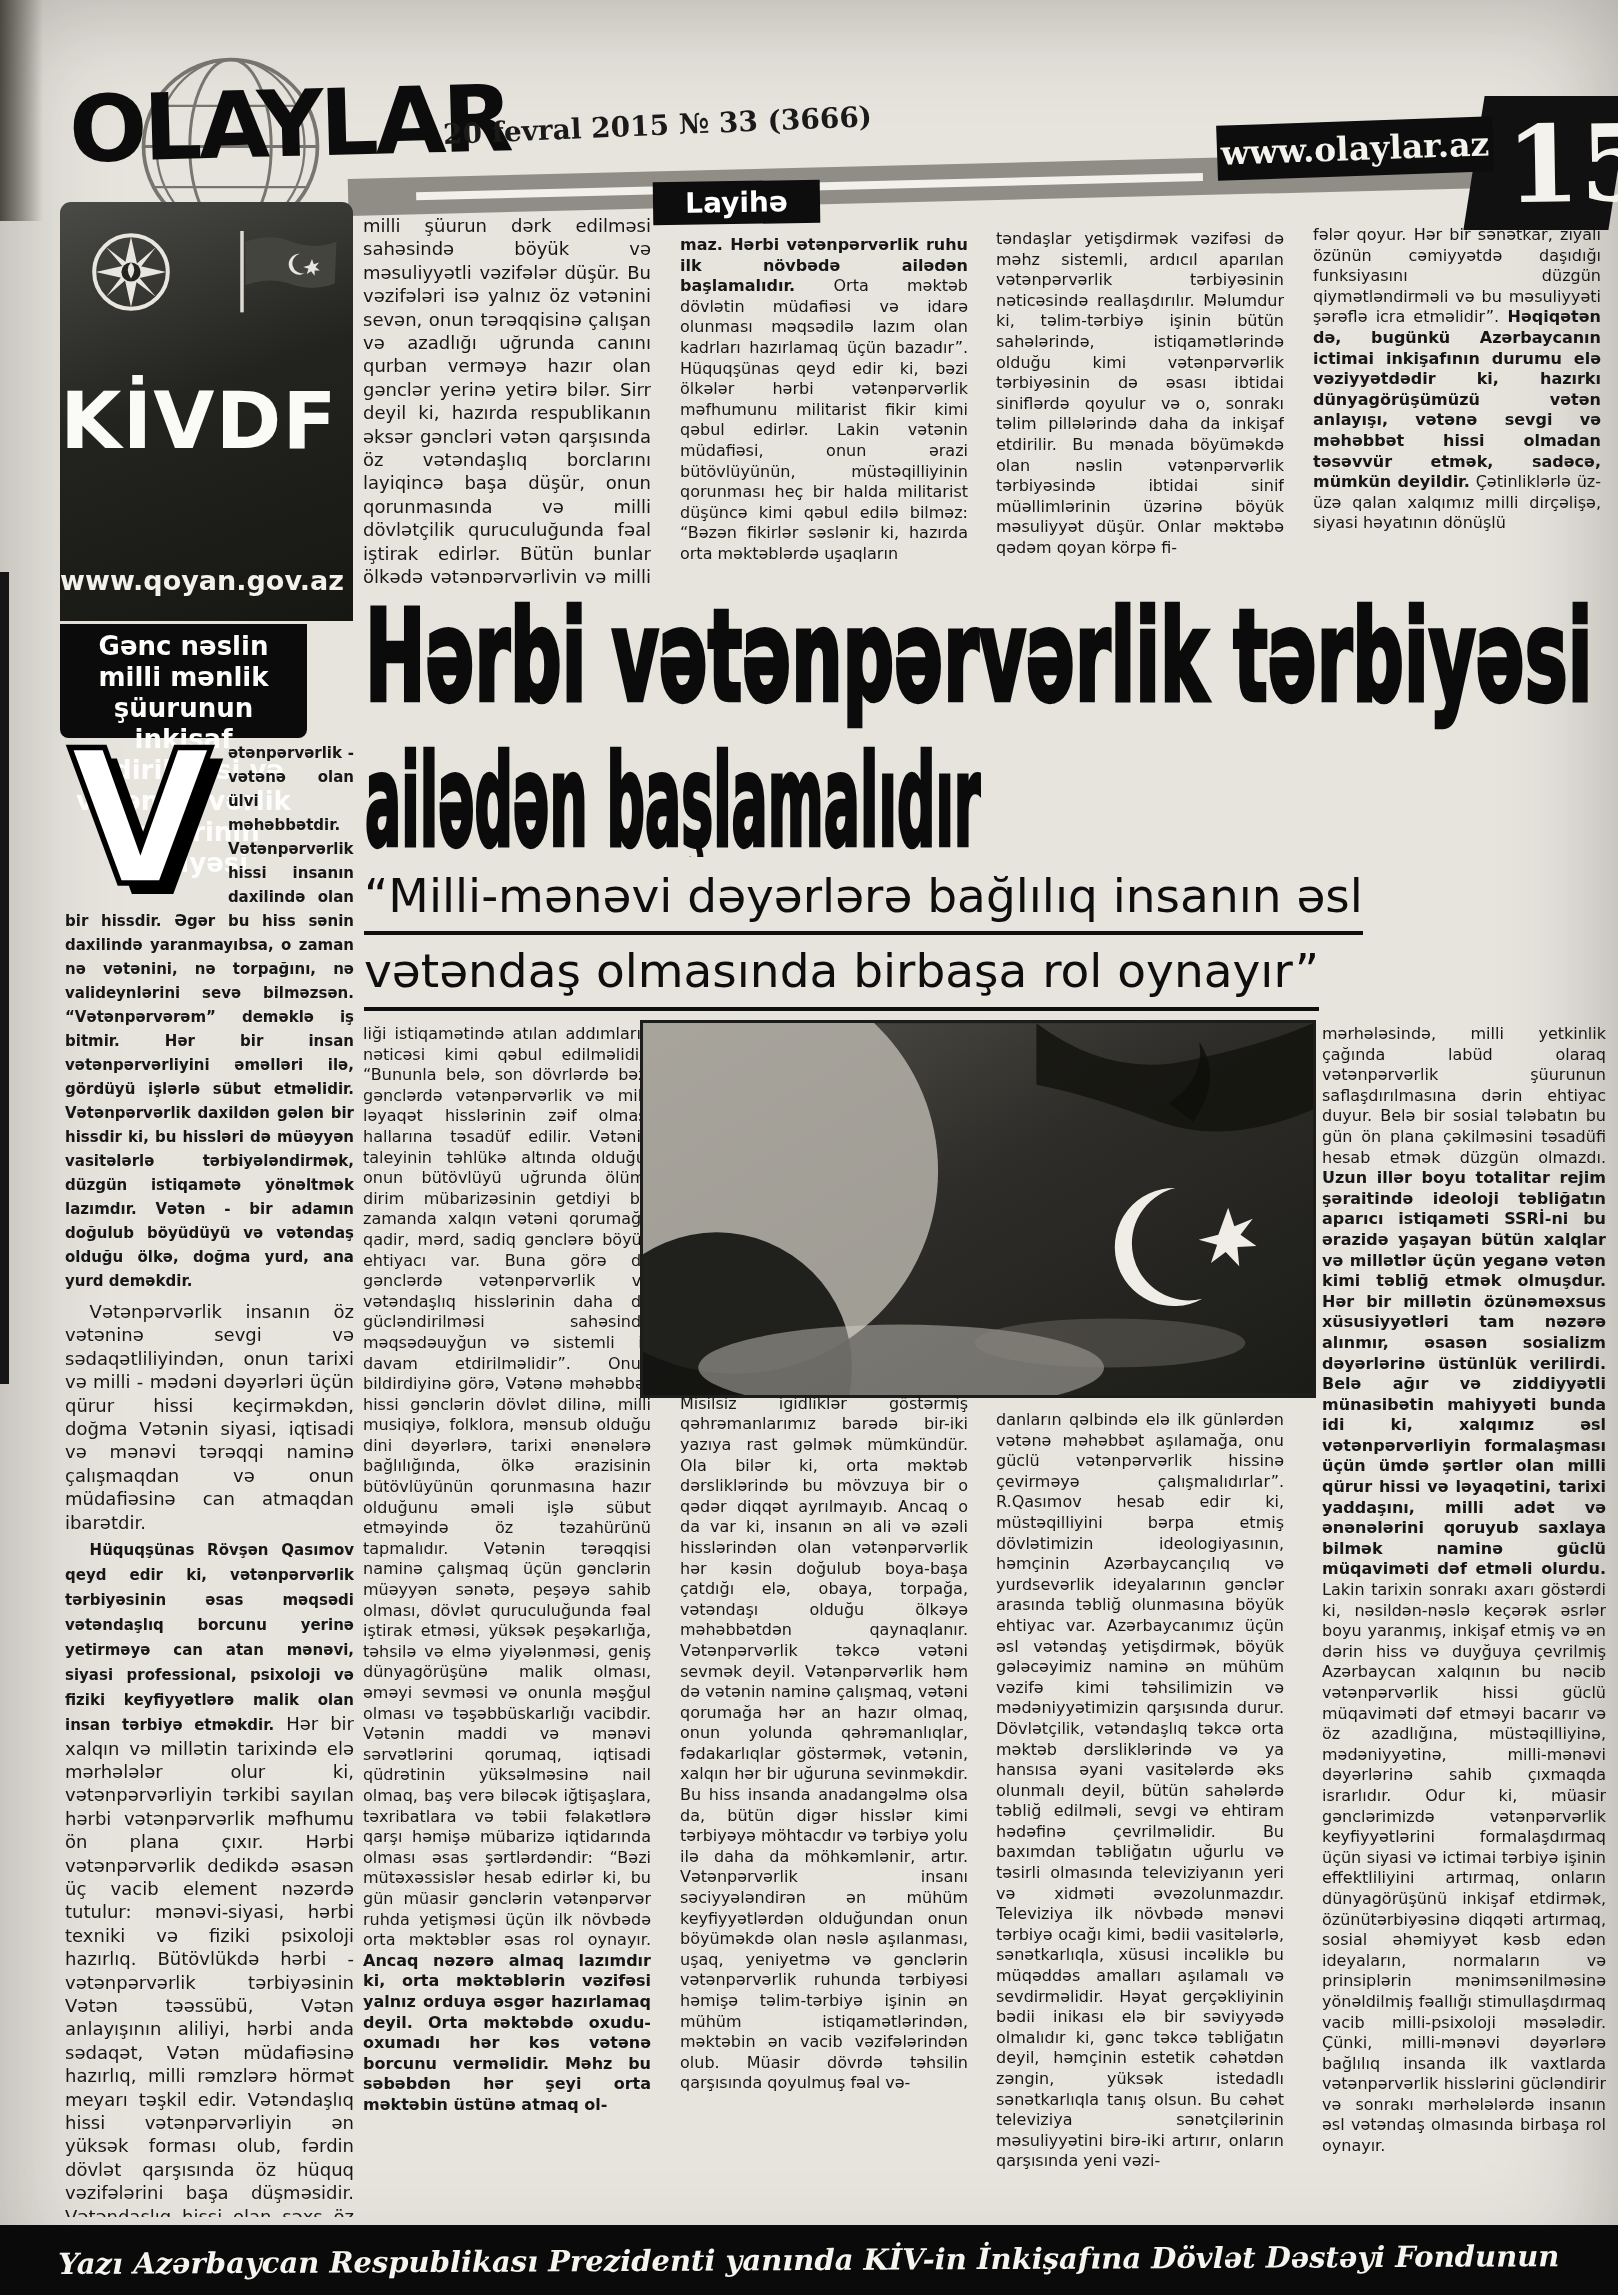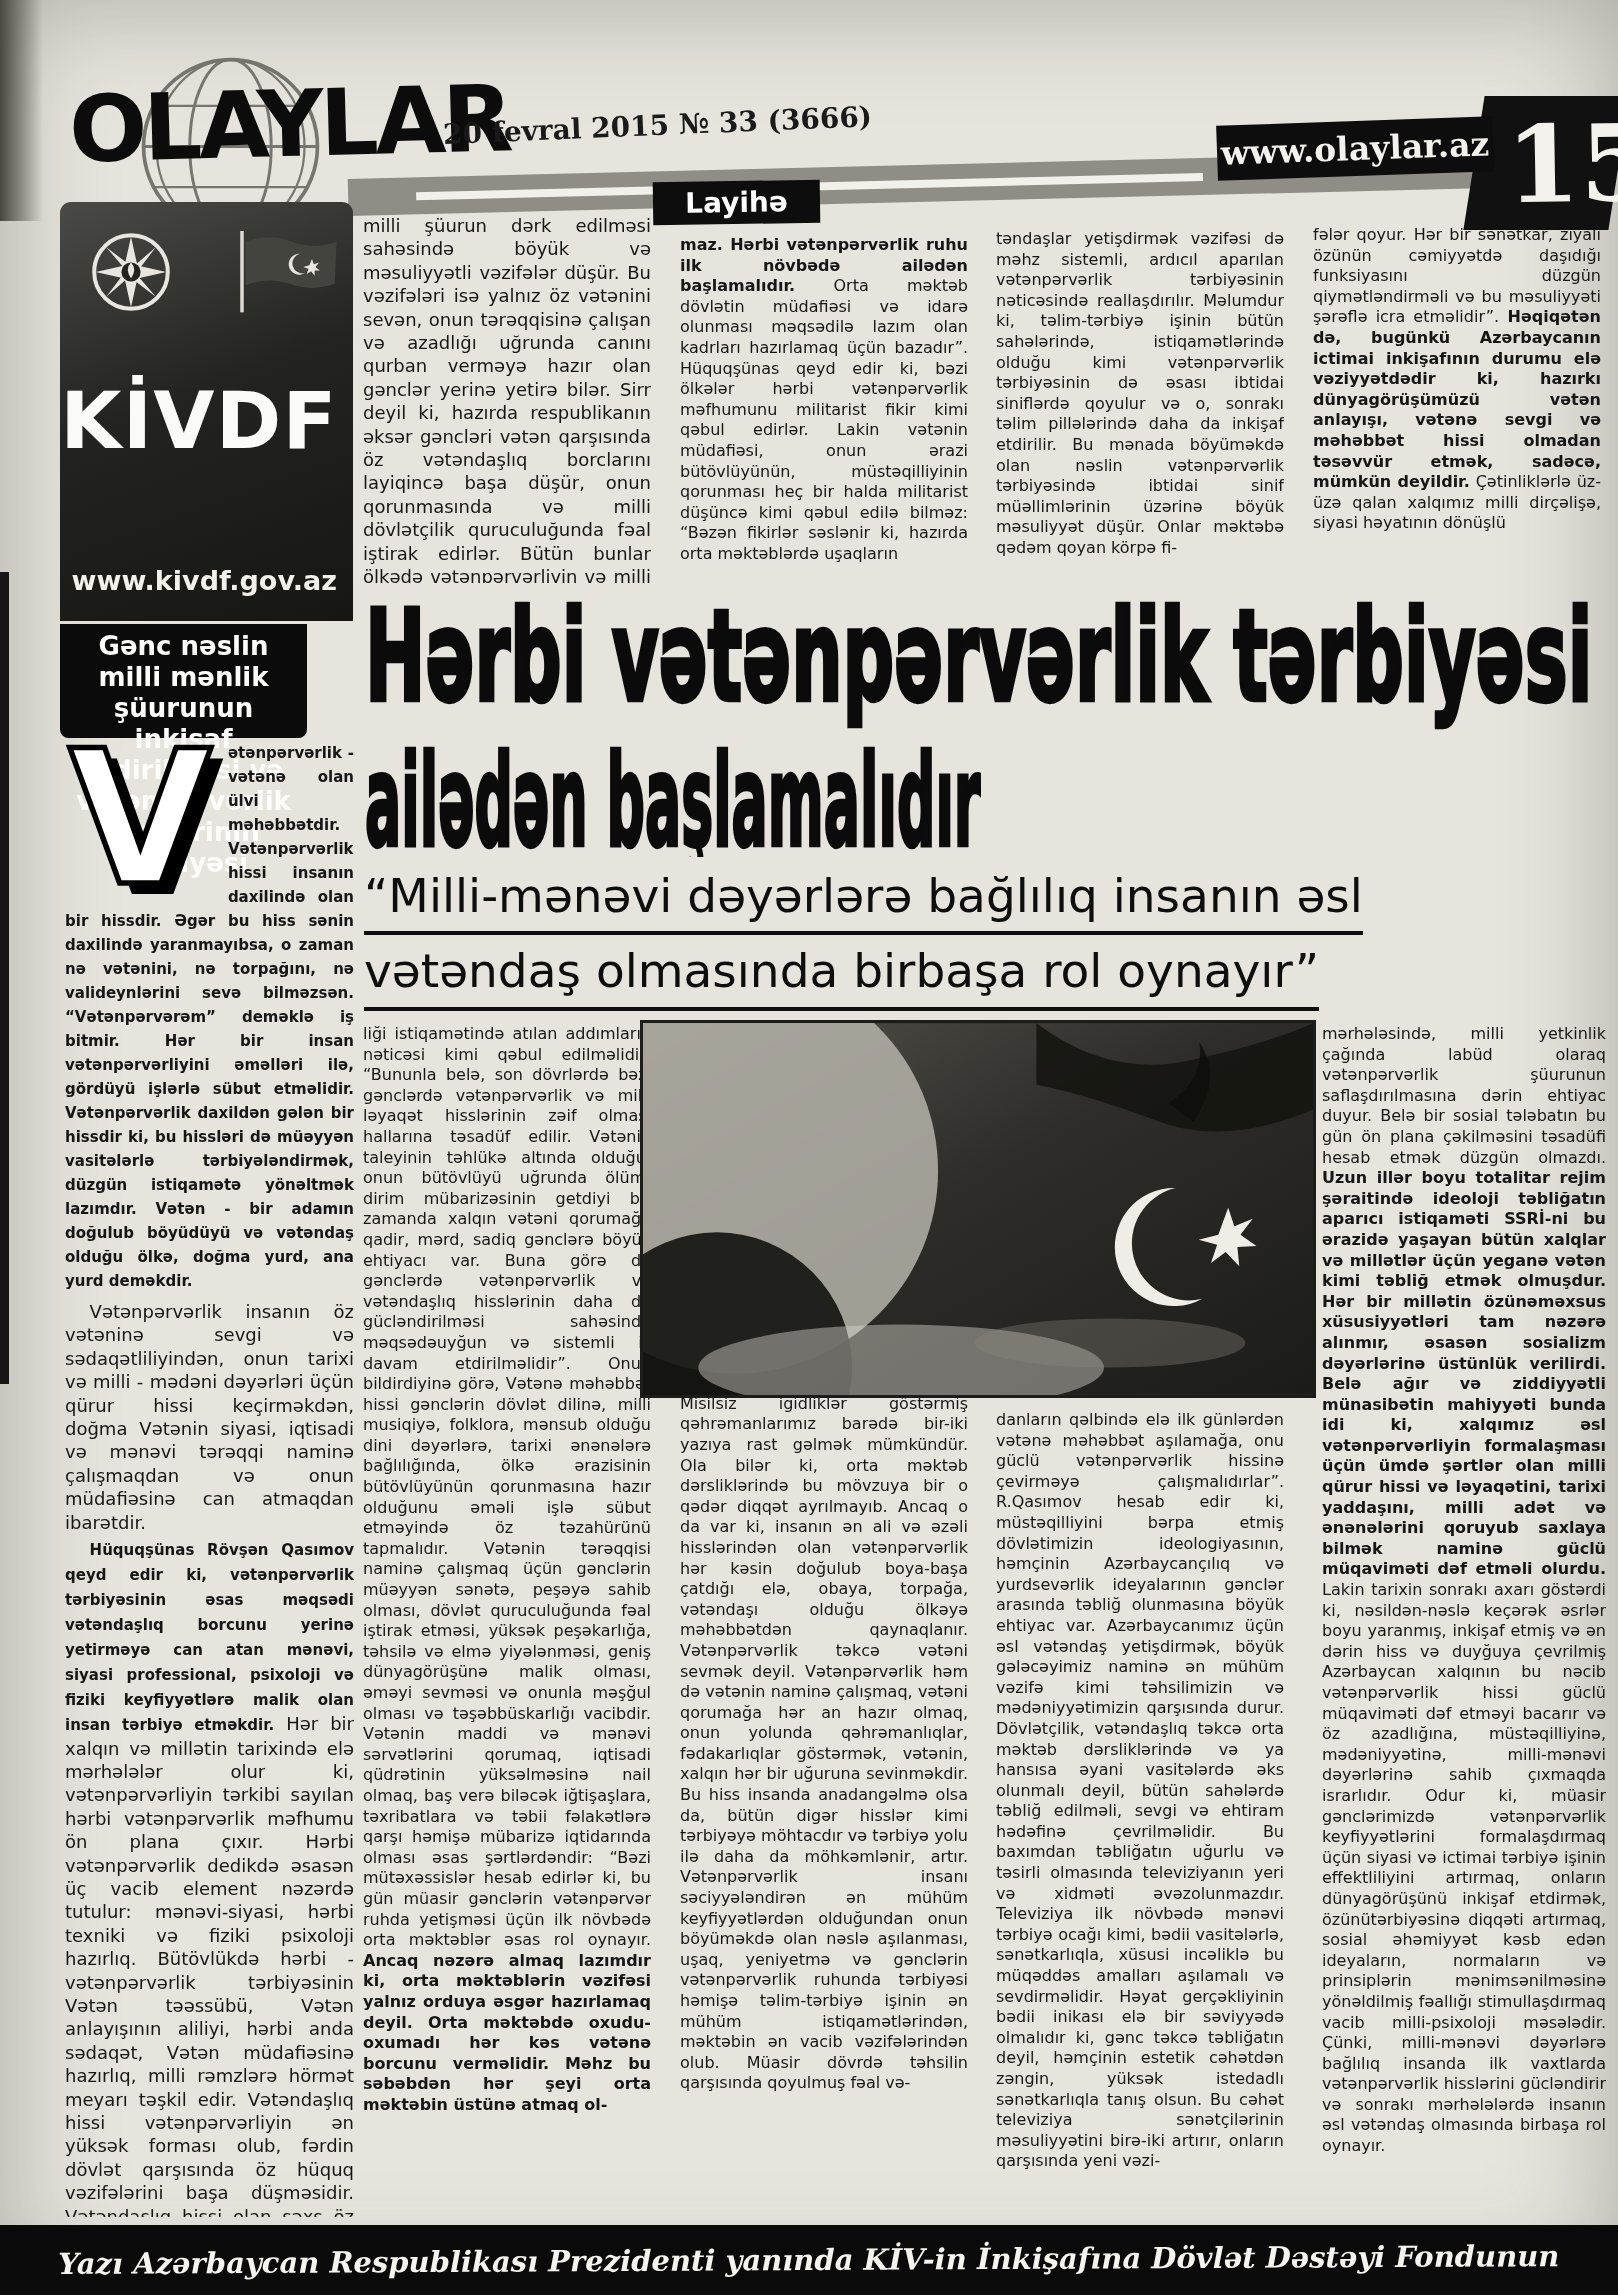--- a/index.html
+++ b/index.html
@@ -98,21 +98,21 @@
       <circle cx="50" cy="50" r="12" fill="#23231f"></circle>
       <path d="M50 38 q8 8 0 20 q-8 -12 0 -20" fill="#e8e6df"></path>
     </svg>
     <svg class="abs" style="left:175px;top:24.6px" width="105" height="92" viewBox="0 0 120 100">
       <line x1="8" y1="2" x2="8" y2="95" stroke="#dcdad2" stroke-width="4"></line>
       <path d="M12 14 q30 -10 52 0 q28 10 52 0 l-2 48 q-26 10 -52 0 q-24 -8 -50 2 z" fill="#44443f"></path>
       <path d="M74 28 a12 12 0 1 0 6 22 a10 10 0 1 1 -6 -22" fill="#e8e6df"></path>
       <polygon points="88,34 90,40 96,38 92,43 97,47 91,47 91,53 87,48 82,51 84,45 78,43 85,41" fill="#e8e6df"></polygon>
     </svg>
     <div class="abs" id="kivdf">KİVDF</div>
-    <div class="abs" id="kivdf-site">www.kivdf.gov.az</div>
+    <div class="abs" id="kivdf-site">www.qoyan.gov.az</div>
   </div>
   <div class="abs" id="slogan">
     <div>Gənc nəslin milli mənlik şüurunun inkişaf etdirilməsi və vətənpərvərlik hisslərinin tərbiyəsi</div>
   </div>
 
   <div class="col t29" style="left:363px;top:214px;width:288px;height:369px">
     <span>milli şüurun dərk edilməsi sahəsində böyük və məsuliyyətli vəzifələr düşür. Bu vəzifələri isə yalnız öz vətənini sevən, onun tərəqqisinə çalışan və azadlığı uğrunda canını qurban verməyə hazır olan gənclər yerinə yetirə bilər. Sirr deyil ki, hazırda respublikanın əksər gəncləri vətən qarşısında öz vətəndaşlıq borclarını layiqincə başa düşür, onun qorunmasında və milli dövlətçilik quruculuğunda fəal iştirak edirlər. Bütün bunlar ölkədə vətənpərvərliyin və milli kimliyin təb-</span>
   </div>
   <div class="col t26" style="left:680px;top:235px;width:288px;height:348px">
     <span class="b">maz. Hərbi vətənpərvərlik ruhu ilk növbədə ailədən başlamalıdır.</span><span> Orta məktəb dövlətin müdafiəsi və idarə olunması məqsədilə lazım olan kadrları hazırlamaq üçün bazadır”. Hüquqşünas qeyd edir ki, bəzi ölkələr hərbi vətənpərvərlik məfhumunu militarist fikir kimi qəbul edirlər. Lakin vətənin müdafiəsi, onun ərazi bütövlüyünün, müstəqilliyinin qorunması heç bir halda militarist düşüncə kimi qəbul edilə bilməz: “Bəzən fikirlər səslənir ki, hazırda orta məktəblərdə uşaqların</span>

